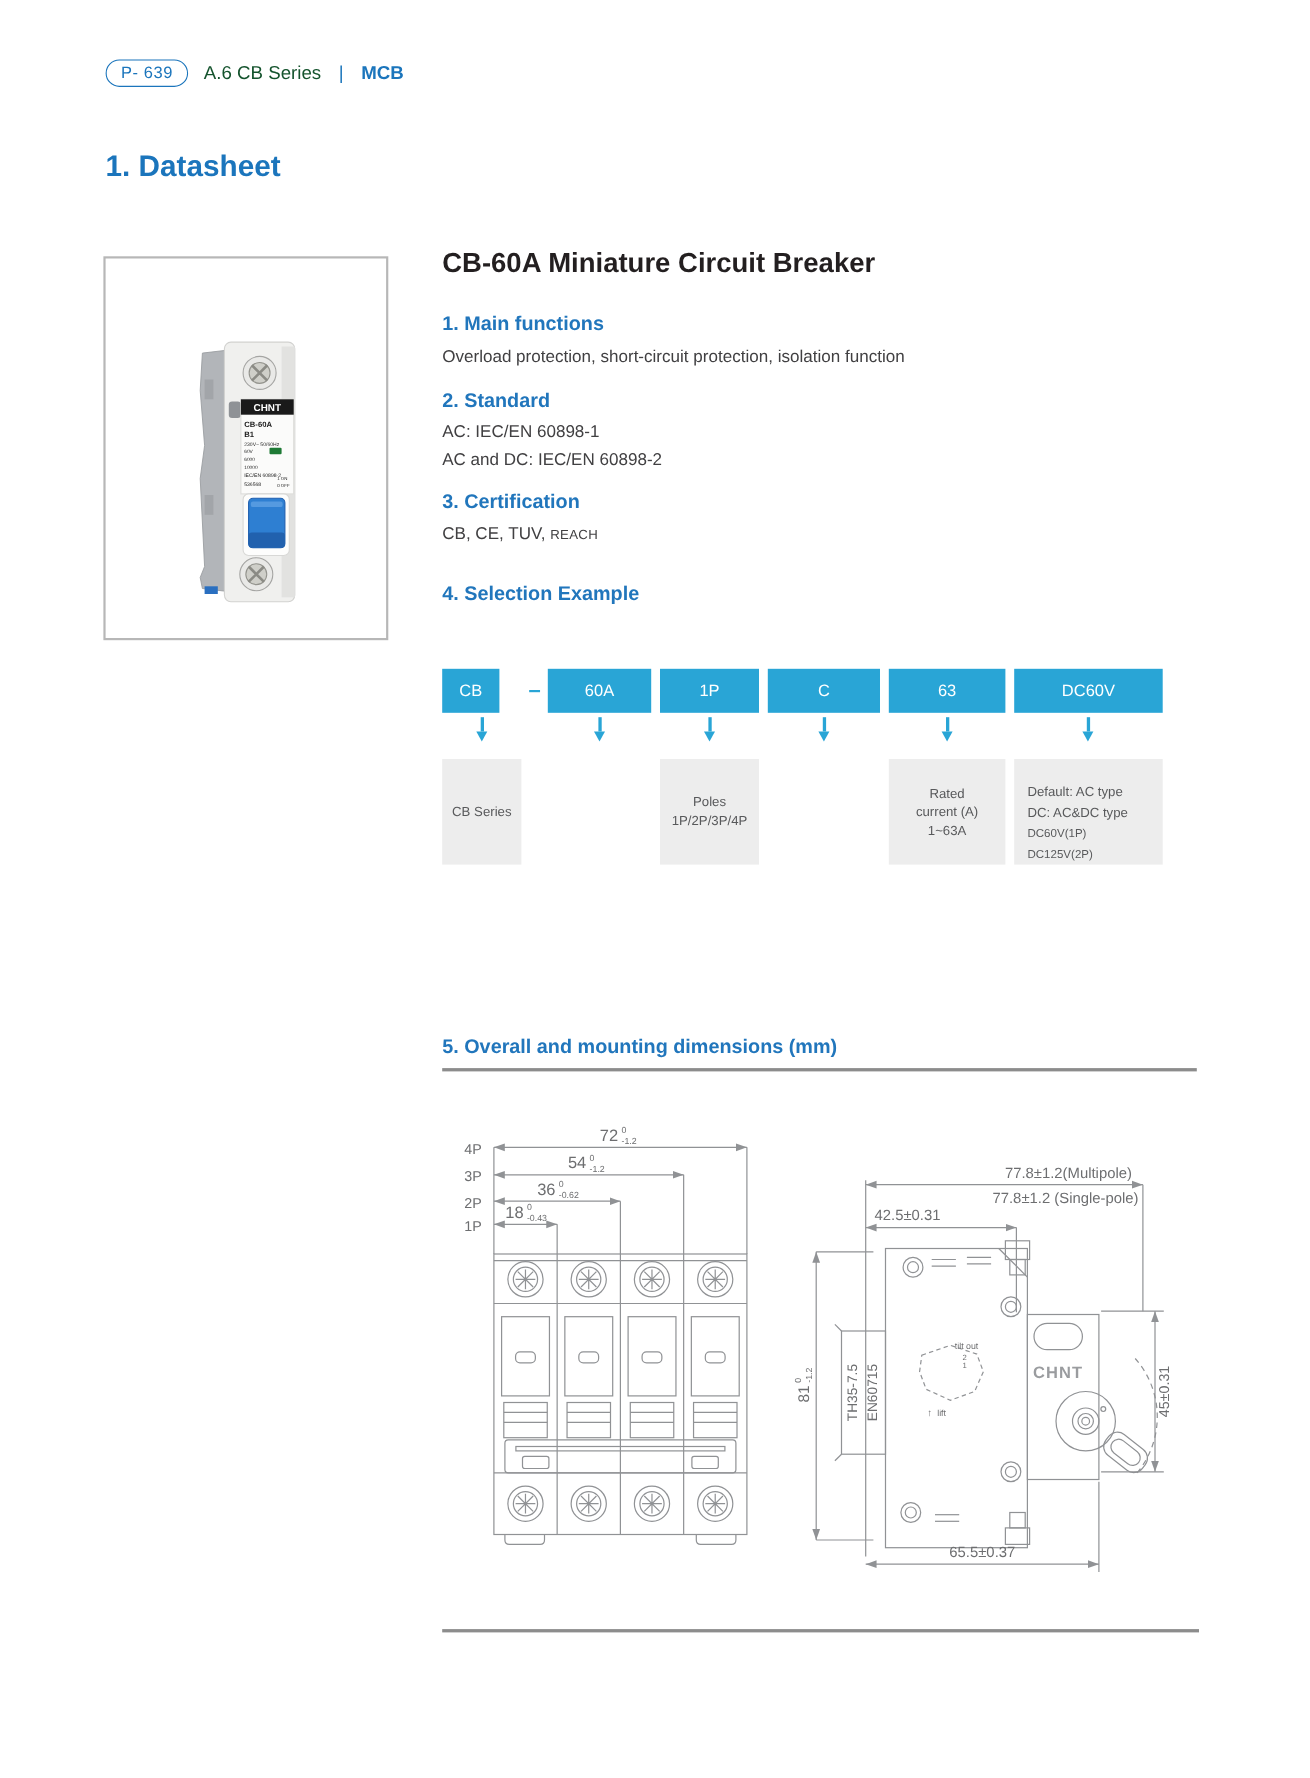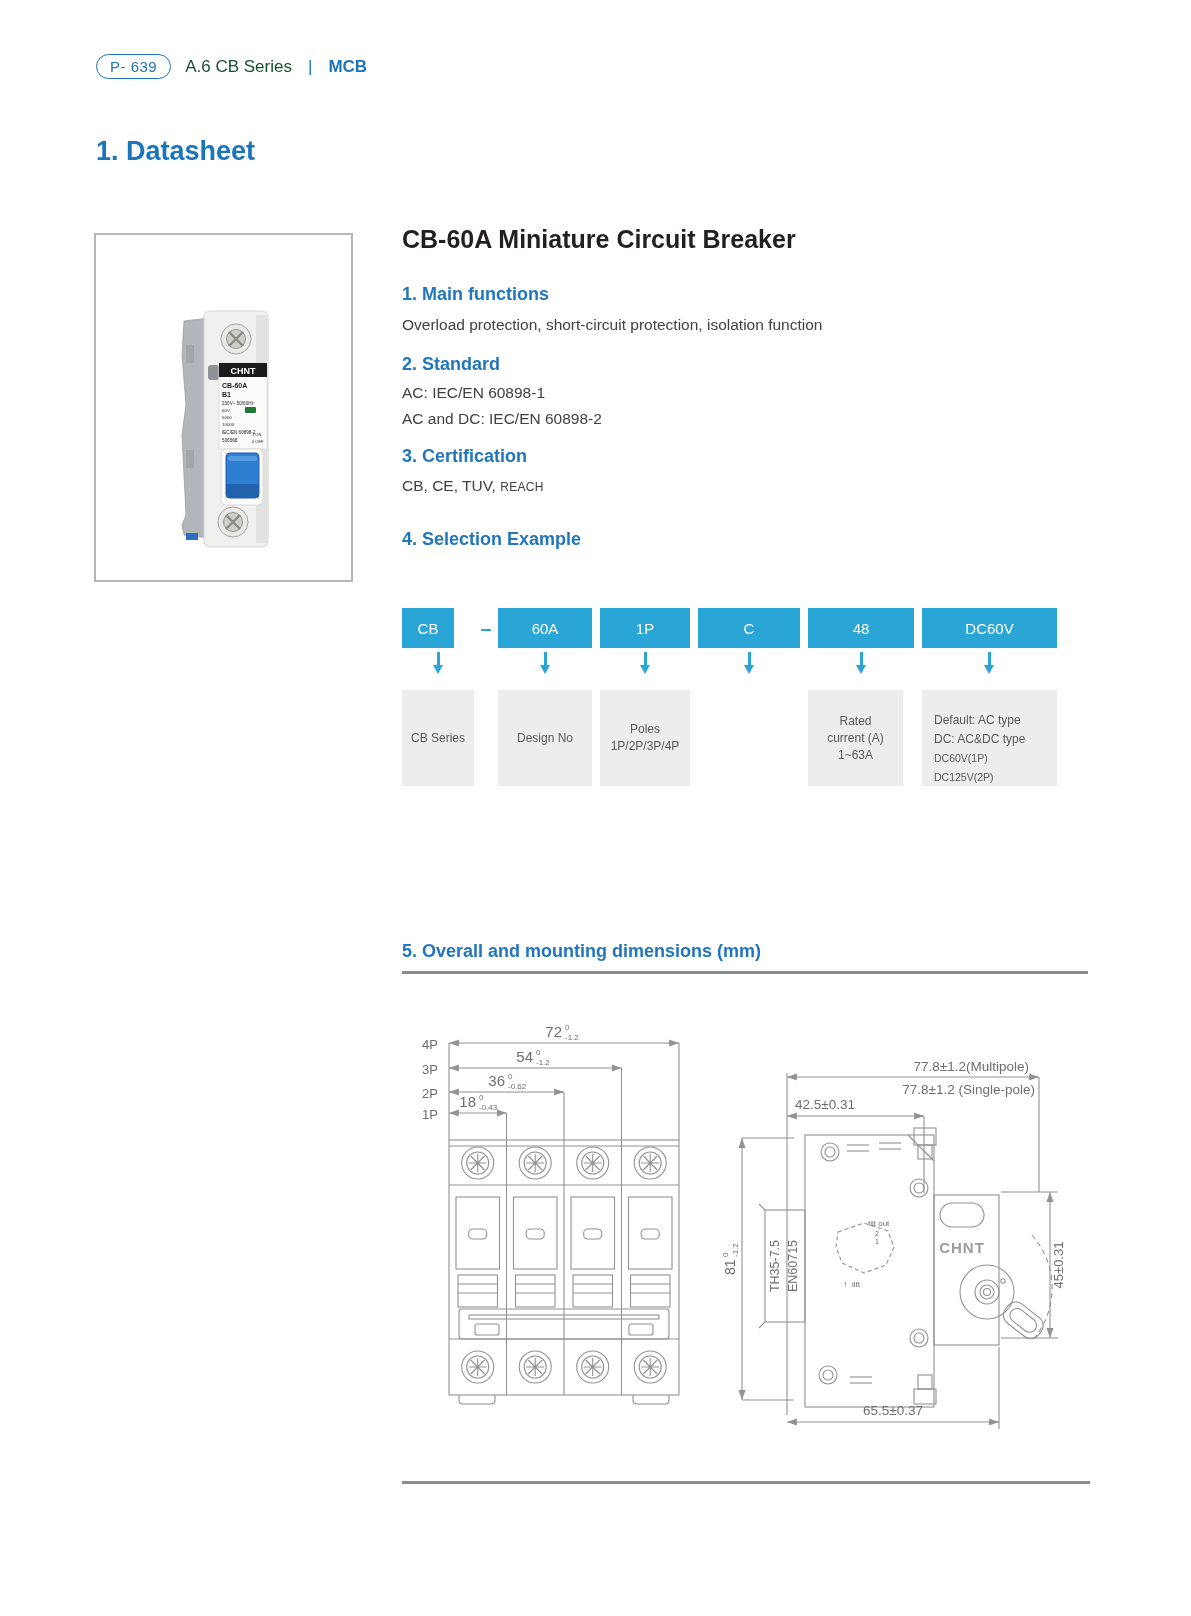--- a/index.html
+++ b/index.html
@@ -116,41 +116,38 @@
   </div>
 
   <div class="shead" style="top:529px">4. Selection Example</div>
 
   <div class="sel">
     <div class="code-box" style="left:0;width:52px">CB</div>
     <div class="joiner" style="left:70px;width:28px">–</div>
     <div class="code-box" style="left:96px;width:94px">60A</div>
     <div class="code-box" style="left:198px;width:90px">1P</div>
     <div class="code-box" style="left:296px;width:102px">C</div>
-    <div class="code-box" style="left:406px;width:106px">48</div>
+    <div class="code-box" style="left:406px;width:106px">63</div>
     <div class="code-box" style="left:520px;width:135px">DC60V</div>
 
     <div class="arrow" style="left:35px"></div>
     <div class="arrow" style="left:142px"></div>
     <div class="arrow" style="left:242px"></div>
     <div class="arrow" style="left:346px"></div>
     <div class="arrow" style="left:458px"></div>
     <div class="arrow" style="left:586px"></div>
 
     <div class="desc-box" style="left:0;width:72px">
       <span>CB Series</span>
     </div>
-    <div class="desc-box" style="left:96px;width:94px">
-      <span>Design No</span>
-    </div>
     <div class="desc-box" style="left:198px;width:90px">
       <span>Poles</span>
       <span>1P/2P/3P/4P</span>
     </div>
-    <div class="desc-box" style="left:406px;width:95px">
+    <div class="desc-box" style="left:406px;width:106px">
       <span>Rated</span>
       <span>current (A)</span>
       <span>1~63A</span>
     </div>
     <div class="desc-box left" style="left:520px;width:135px">
       <span>Default: AC type</span>
       <span>DC: AC&amp;DC type</span>
       <span class="desc-small">DC60V(1P)</span>
       <span class="desc-small">DC125V(2P)</span>
     </div>

